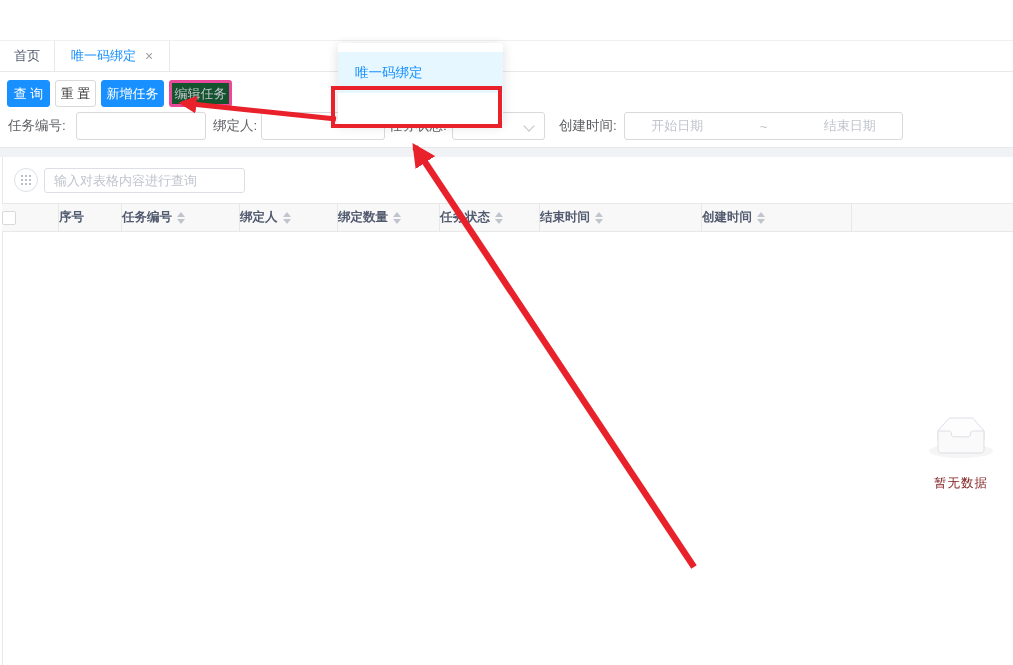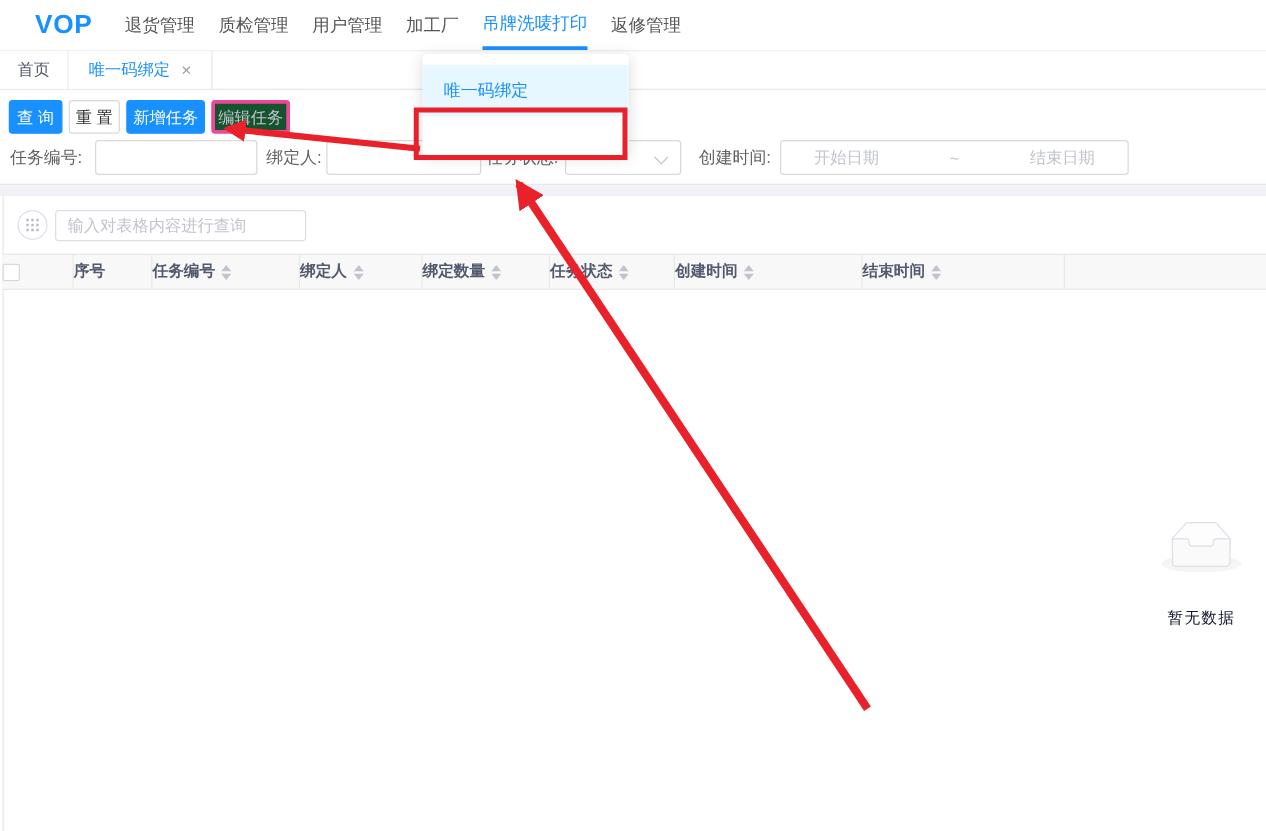--- a/index.html
+++ b/index.html
@@ -71,46 +71,37 @@
   .th-c4 { width:102px; } .th-c5 { width:100px; } .th-c6 { width:150px; } .th-c7 { width:162px; }
   .th-rest { flex:1; }
   .checkbox { width:14px; height:14px; border:1px solid #d9d9d9; border-radius:2px; background:#fff; cursor:pointer; }
   .sort { display:inline-flex; flex-direction:column; margin-left:5px; gap:2px; cursor:pointer; }
   .sort i { width:0; height:0; border-left:4px solid transparent; border-right:4px solid transparent; }
   .sort .up   { border-bottom:5px solid #c0c4cc; }
   .sort .down { border-top:5px solid #c0c4cc; }
 
   
   .empty { position:absolute; left:925px; top:417px; width:72px; text-align:center; }
-  .empty p { margin-top:28px; font-size:12.5px; color:#0f172a; letter-spacing:1px; }
+  .empty p { margin-top:17px; font-size:12.5px; color:#7f1d1d; letter-spacing:1px; }
 
   
   .dropdown { position:absolute; left:338px; top:43px; width:165px; height:81px; background:#fff;
               border-radius:4px; box-shadow:0 2px 12px rgba(0,0,0,.14); z-index:40; padding-top:9px; overflow:hidden; }
   .dd-item1 { height:31px; line-height:31px; padding-left:17px; font-size:13.5px; color:#909399; cursor:pointer; }
   .dd-item2 { height:41px; line-height:41px; padding-left:17px; font-size:13.5px; color:#1890ff;
               background:#e6f7ff; cursor:pointer; }
 
   
   .overlay { position:absolute; left:0; top:0; width:1013px; height:665px; z-index:50; pointer-events:none; }
 </style>
 </head>
 <body>
 
 <div id="app">
 
-  <div class="navbar">
-    <span class="logo">VOP</span>
-    <span class="nav-item">退货管理</span>
-    <span class="nav-item">质检管理</span>
-    <span class="nav-item">用户管理</span>
-    <span class="nav-item">加工厂</span>
-    <span class="nav-item active">吊牌洗唛打印</span>
-    <span class="nav-item">返修管理</span>
-  </div>
 
   <div class="tabbar">
     <span class="tab">
       <span>首页</span>
     </span>
     <span class="tab active">
       <span>唯一码绑定</span>
       <span class="close">×</span>
     </span>
   </div>
@@ -181,29 +172,29 @@
           <i class="down"></i>
         </span>
     </div>
     <div class="th th-c5">
       <span>任务状态</span>
       <span class="sort">
           <i class="up"></i>
           <i class="down"></i>
         </span>
     </div>
+    <div class="th th-c7">
+      <span>结束时间</span>
+      <span class="sort">
+          <i class="up"></i>
+          <i class="down"></i>
+        </span>
+    </div>
     <div class="th th-c6">
       <span>创建时间</span>
-      <span class="sort">
-          <i class="up"></i>
-          <i class="down"></i>
-        </span>
-    </div>
-    <div class="th th-c7">
-      <span>结束时间</span>
       <span class="sort">
           <i class="up"></i>
           <i class="down"></i>
         </span>
     </div>
     <div class="th th-rest"></div>
   </div>
 
   <div class="empty">
     <svg width="64" height="41" viewBox="0 0 64 41" style="margin:0 auto;display:block;">

